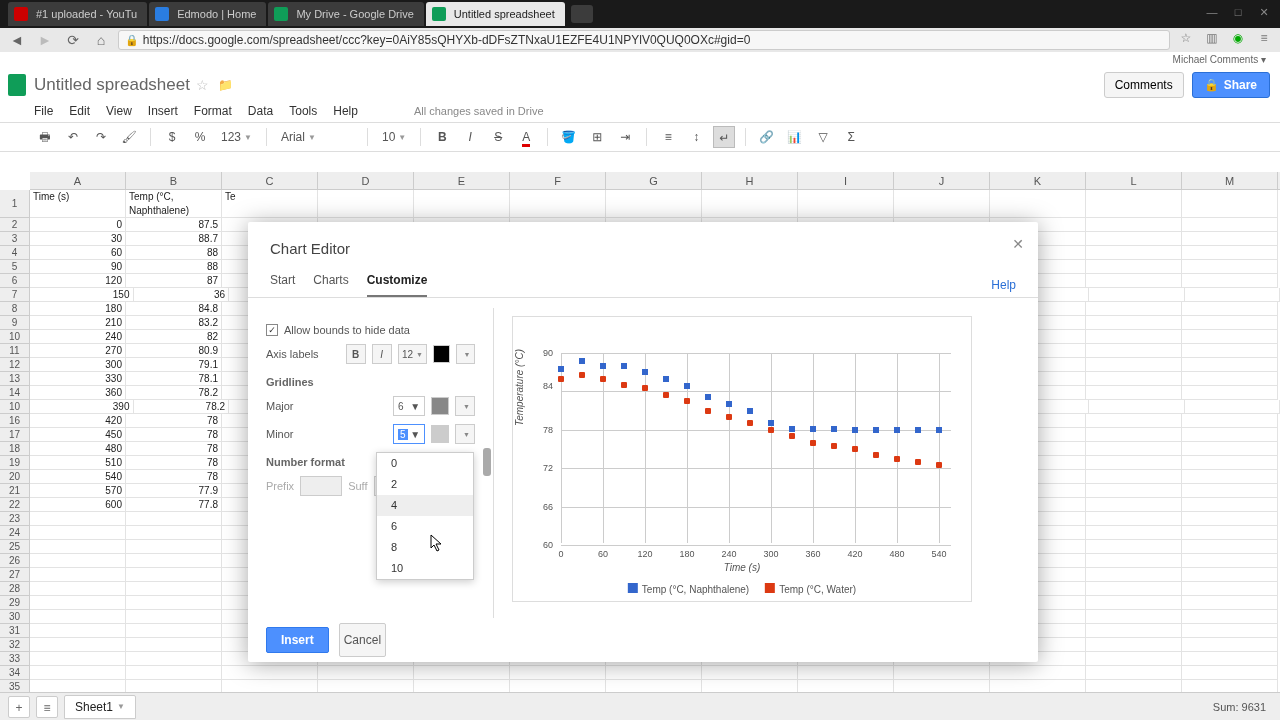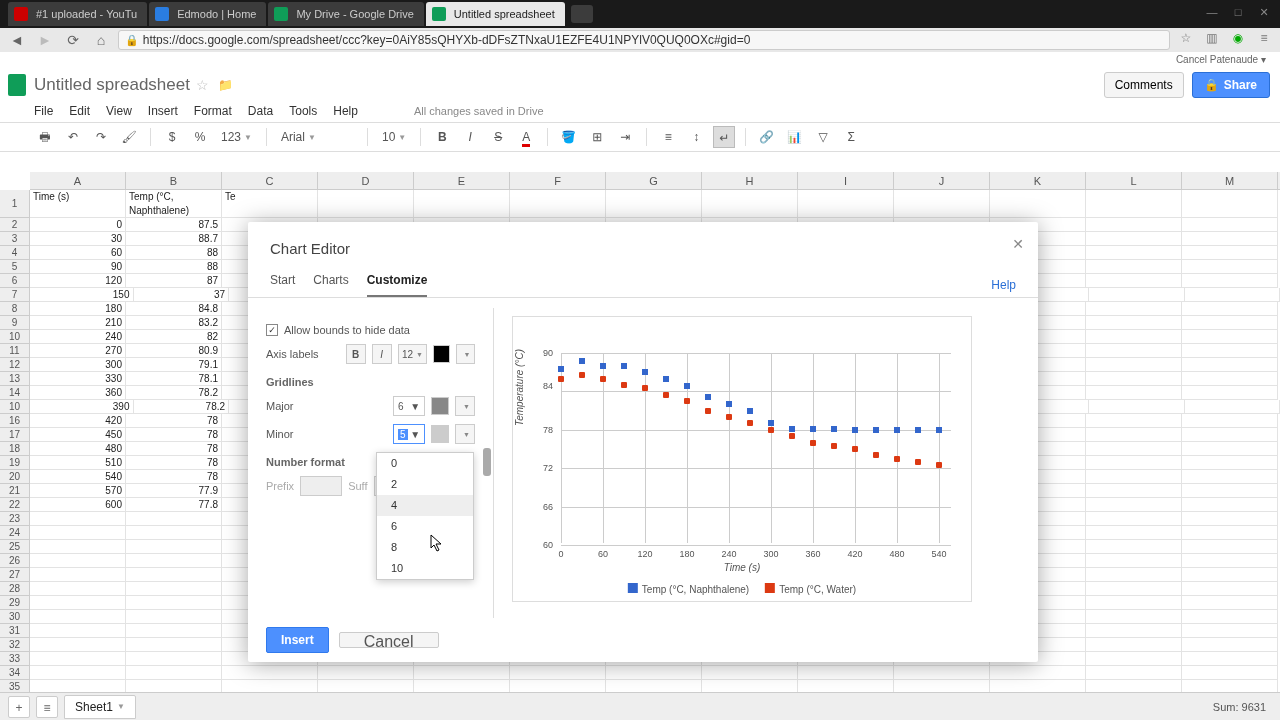--- a/index.html
+++ b/index.html
@@ -99,21 +99,21 @@
 .tick-y { position:absolute; left:30px; font-size:9px; color:#555; transform:translateY(-50%); }
 .tick-x { position:absolute; bottom:42px; font-size:9px; color:#555; transform:translateX(-50%); }
 .pt { position:absolute; width:6px; height:6px; border-radius:0; transform:translate(-50%,-50%); }
 .pt.s1 { background:#3366cc; }
 .pt.s2 { background:#dc3912; border-radius:1px; }
 .legend { position:absolute; bottom:6px; left:50%; transform:translateX(-50%); display:flex; gap:16px; font-size:10px; color:#555; }
 .legend .sw { width:10px; height:10px; display:inline-block; margin-right:4px; }
 
 .dlg-footer { position:absolute; left:0; right:0; bottom:0; height:44px; padding:0 18px; display:flex; align-items:center; gap:10px; }
 .btn-primary { background:#4d90fe; border:1px solid #3079ed; color:#fff; height:26px; padding:0 14px; border-radius:2px; font-size:12px; font-weight:bold; }
-.btn-secondary { background:#f5f5f5; border:1px solid #ccc; color:#555; height:16px; padding:0 24px; border-radius:2px; font-size:16px; }
+.btn-secondary { background:#f5f5f5; border:1px solid #ccc; color:#555; height:34px; padding:0 4px; border-radius:2px; font-size:12px; }
 
 .cursor { position:absolute; width:14px; height:20px; z-index:200; pointer-events:none; }
 </style>
 </head>
 <body>
 
 <div class="browser">
 
   <div class="tabbar">
     <div class="winctl">
@@ -149,21 +149,21 @@
         <span class="lock">🔒</span>
         <span>https://docs.google.com/spreadsheet/ccc?key=0AiY85sQHYXb-dDFsZTNxaU1EZFE4U1NPYlV0QUQ0OXc#gid=0</span>
       </div>
     <div class="icon">☆</div>
     <div class="icon">▥</div>
     <div class="icon" style="color:#0a0">◉</div>
     <div class="icon">≡</div>
   </div>
 
   <div class="app">
-    <div class="topbar"><span>Cancel Patenaude</span> ▾</div>
+    <div class="topbar"><span>Michael Comments</span> ▾</div>
 
     <div class="titlebar">
       <div class="doc-ico"></div>
       <span class="doc-title">Untitled spreadsheet</span>
       <span class="star">☆</span>
       <span class="folder">📁</span>
       <div class="title-actions">
         <button class="btn-comments">Comments</button>
         <button class="btn-share">
             <span>🔒</span>
@@ -367,21 +367,21 @@
               <div class="cell" style="width: 96px;"></div>
               <div class="cell" style="width: 96px;"></div>
               <div class="cell" style="width: 96px;"></div>
               <div class="cell" style="width: 96px;"></div>
               <div class="cell" style="width: 96px;"></div>
               <div class="cell" style="width: 96px;"></div>
               <div class="cell" style="width: 96px;"></div>
             </div>
             <div class="row">
               <div class="cell" style="width: 104px;">150</div>
-              <div class="cell" style="width: 96px;">37</div>
+              <div class="cell" style="width: 96px;">36</div>
               <div class="cell" style="width: 96px;"></div>
               <div class="cell" style="width: 96px;"></div>
               <div class="cell" style="width: 96px;"></div>
               <div class="cell" style="width: 96px;"></div>
               <div class="cell" style="width: 96px;"></div>
               <div class="cell" style="width: 96px;"></div>
               <div class="cell" style="width: 96px;"></div>
               <div class="cell" style="width: 96px;"></div>
               <div class="cell" style="width: 96px;"></div>
               <div class="cell" style="width: 96px;"></div>

